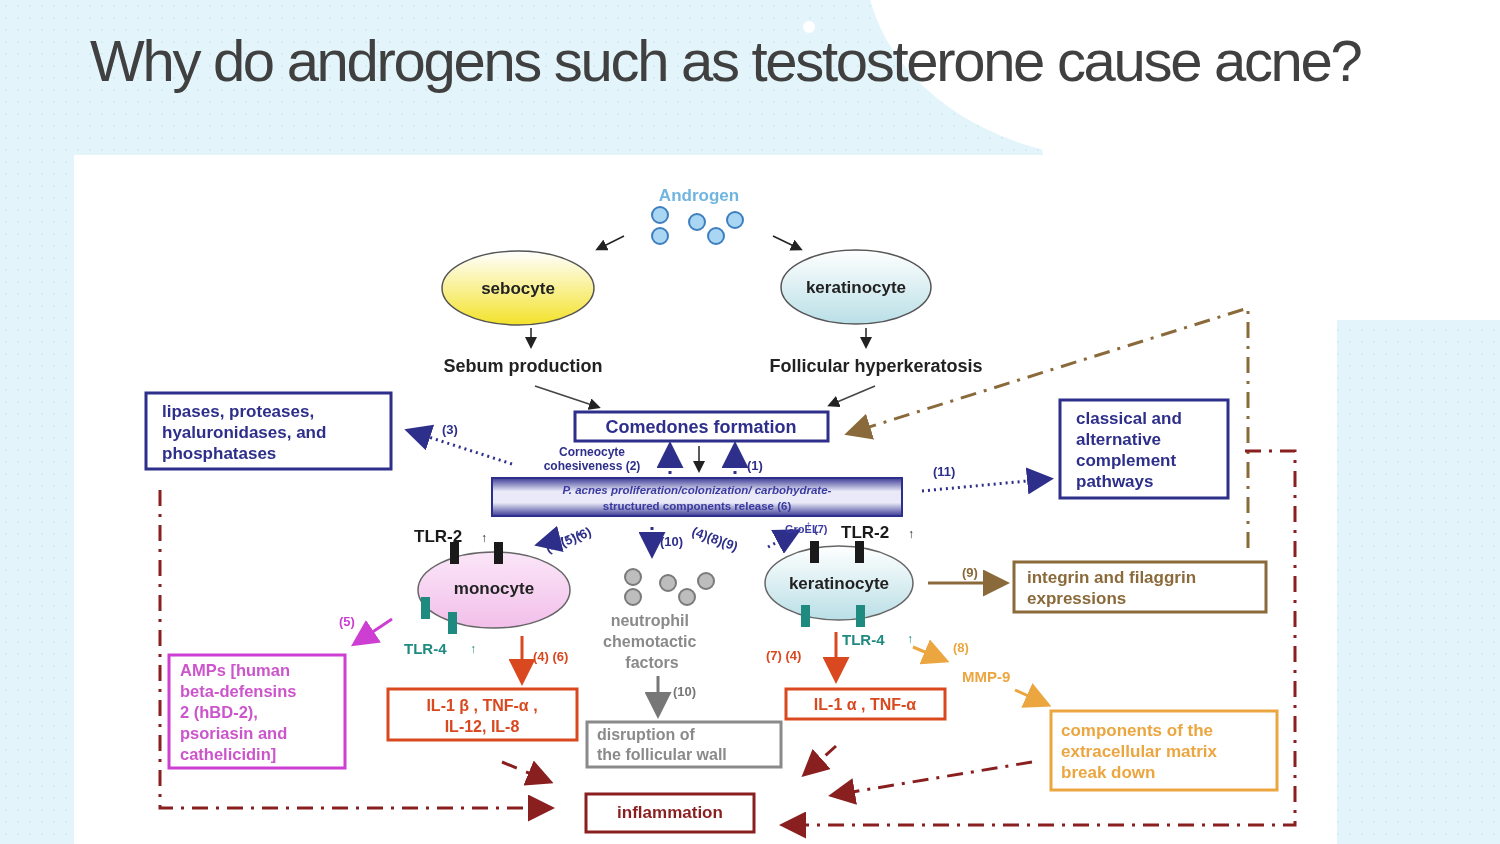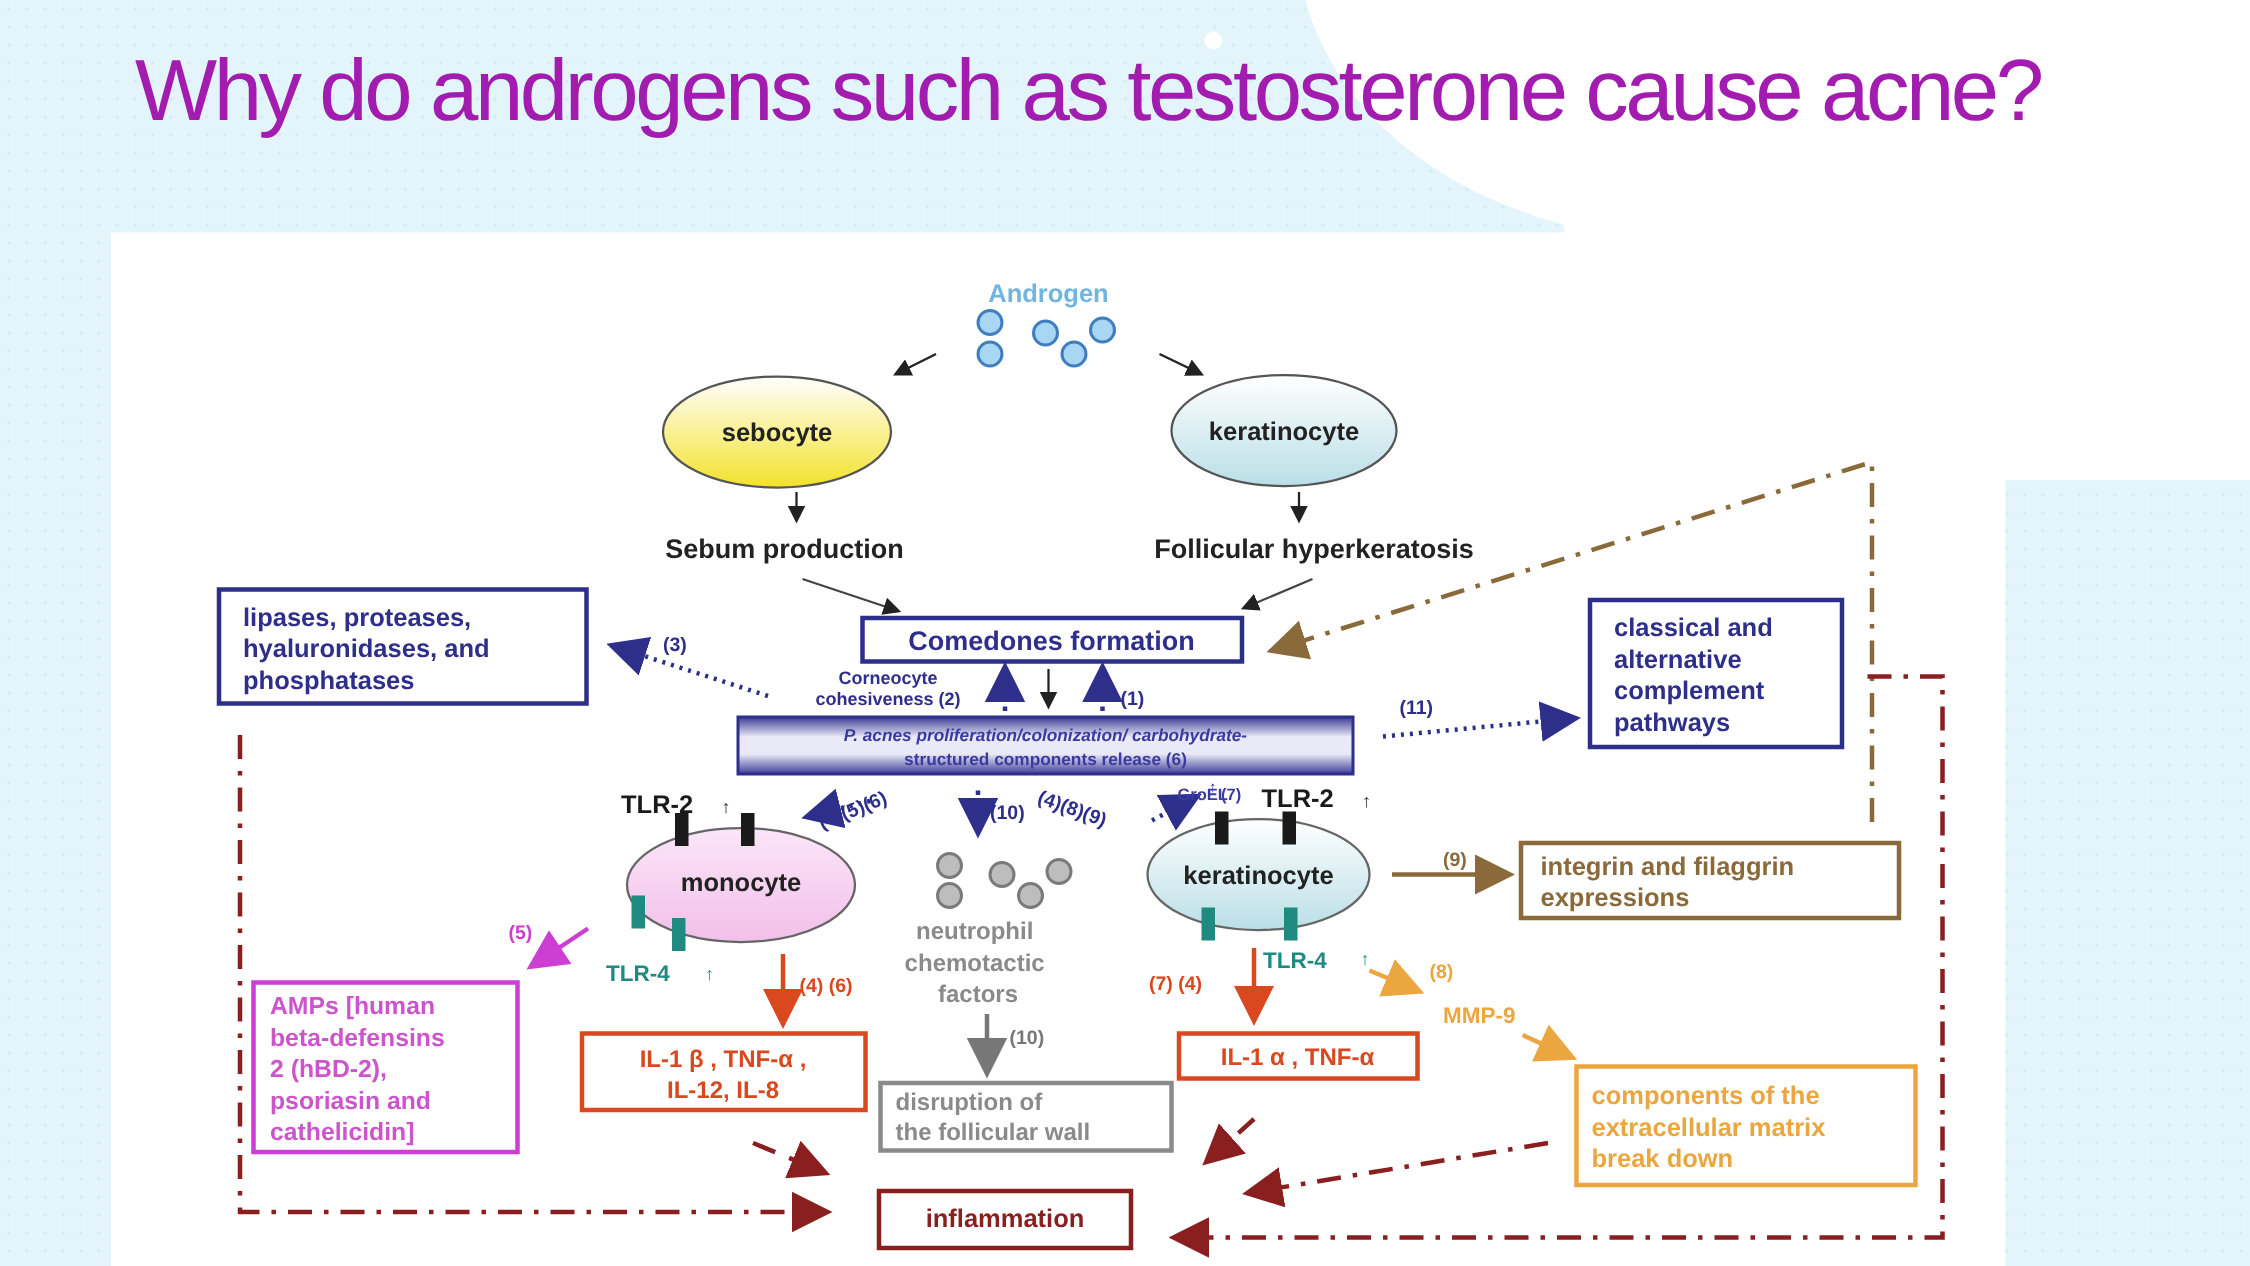--- a/index.html
+++ b/index.html
@@ -17,21 +17,21 @@
     }
     #blob-top2 {
       left:1040px; top:120px; width:460px; height:200px;
       border-radius: 0 0 0 200px / 0 0 0 200px;
     }
     #dot { position:absolute; left:803px; top:21px; width:12px; height:12px; border-radius:50%; background:#fff; }
     #title {
       position:absolute; left:90px; top:28px; width:1320px; margin:0;
       font-family:"Liberation Sans", sans-serif; font-weight:400;
       font-size:58px; line-height:66px; letter-spacing:-2.3px;
-      color:#a21caf;
+      color:#404040;
     }
     #panel { position:absolute; left:74px; top:155px; width:1263px; height:689px; background:#ffffff; }
     #diagram { position:absolute; left:0; top:0; width:1500px; height:844px; }
     .t { font-family:"Liberation Sans", sans-serif; font-weight:700; }
   </style>
 </head>
 <body>
 
 <div class="blob" id="blob-top"></div>
 <div class="blob" id="blob-top2"></div>

